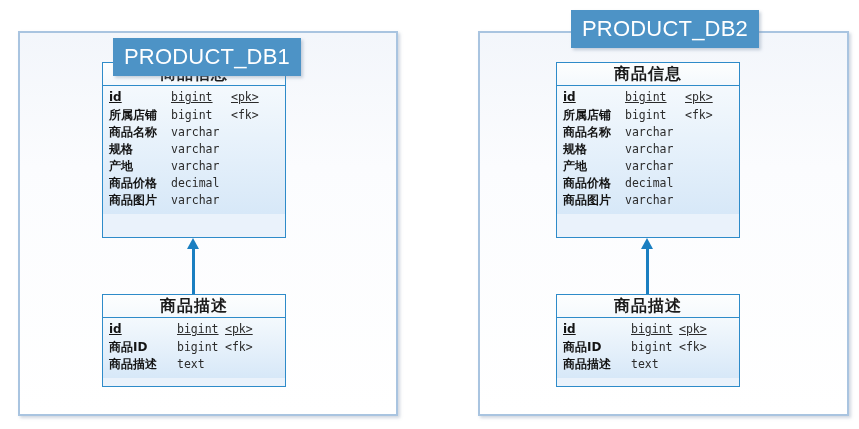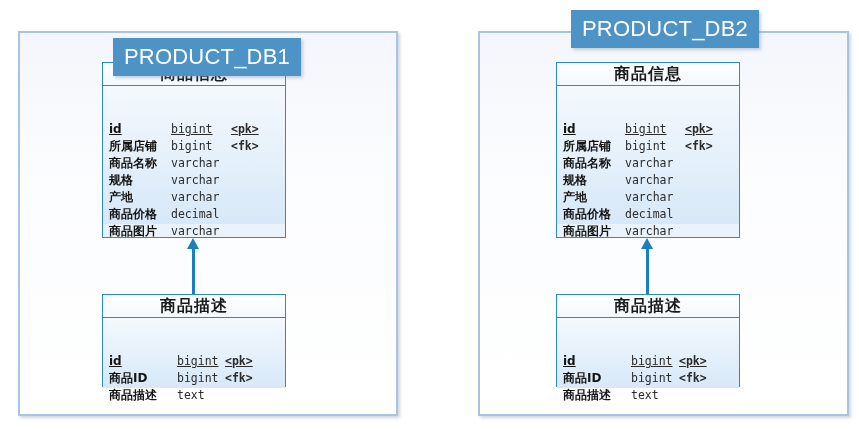--- a/index.html
+++ b/index.html
@@ -66,21 +66,21 @@
     font-family: "DejaVu Sans", sans-serif;
     font-size: 16px;
     font-weight: 700;
     color: #1b1b1b;
     background: linear-gradient(180deg, #fdfefe 0%, #f4f9fd 100%);
     border-bottom: 1px solid #2e8bc9;
     letter-spacing: 1px;
   }
   .entity-body {
     background: linear-gradient(180deg, #f4f9fd 0%, #d7e8f8 100%);
-    padding: 4px 0 15px 6px;
+    padding: 4px 0 5px 6px;
     box-sizing: border-box;
   }
   .attr-row {
     display: flex;
     align-items: baseline;
     height: 17px;
     font-family: "DejaVu Sans Mono", monospace;
     font-size: 12px;
     color: #232323;
     white-space: nowrap;
@@ -89,27 +89,25 @@
     font-family: "DejaVu Sans", sans-serif;
     font-size: 12px;
     font-weight: 700;
     color: #141414;
     letter-spacing: 0px;
   }
   .attr-type {
     font-family: "DejaVu Sans Mono", monospace;
     font-size: 11.5px;
     color: #2b2b2b;
-    margin-top: 32px;
   }
   .attr-key {
     font-family: "DejaVu Sans Mono", monospace;
     font-size: 11.5px;
     color: #2b2b2b;
-    font-weight: bold;
   }
   .pk .attr-name, .pk .attr-type, .pk .attr-key {
     text-decoration: underline;
   }
 
   
   .t-info .attr-name { width: 62px; }
   .t-info .attr-type { width: 60px; }
   .t-info .attr-key  { width: 38px; }
   

